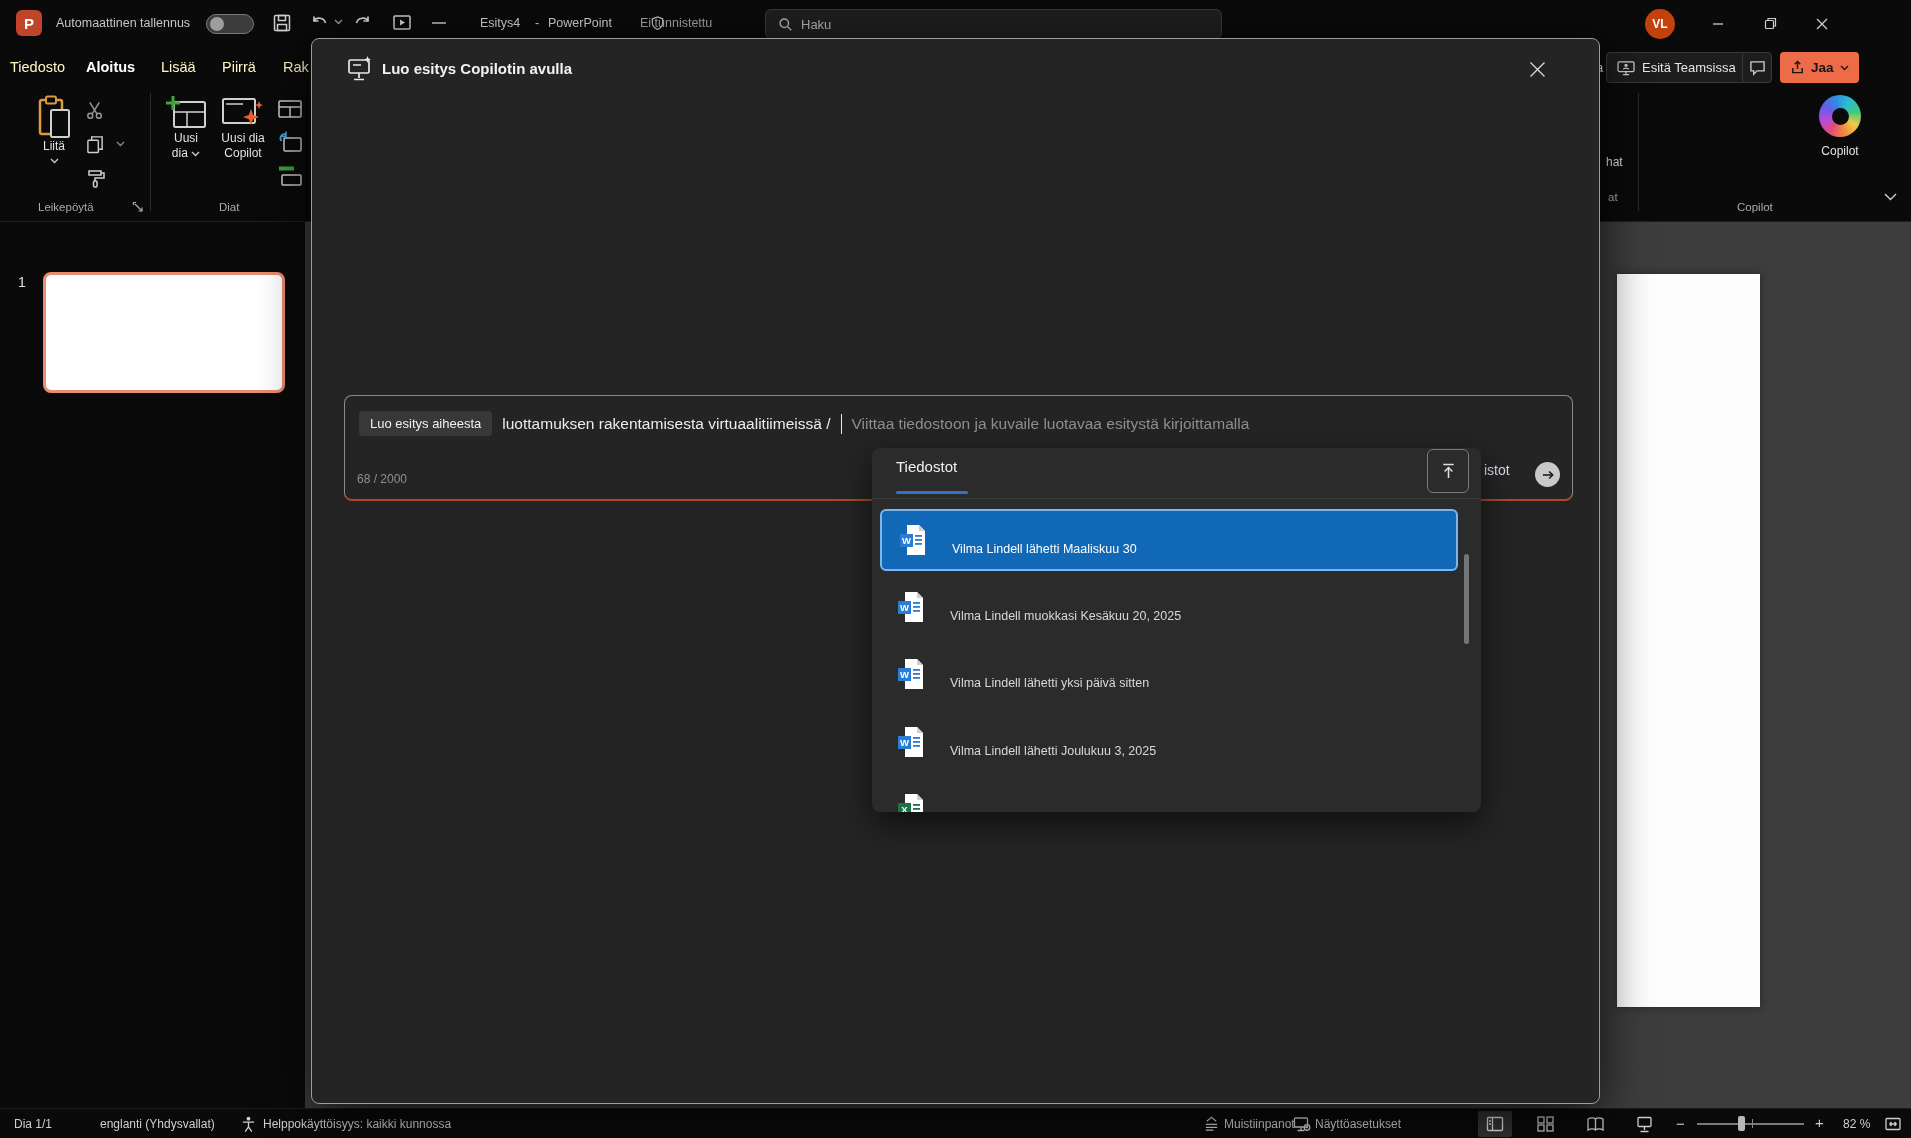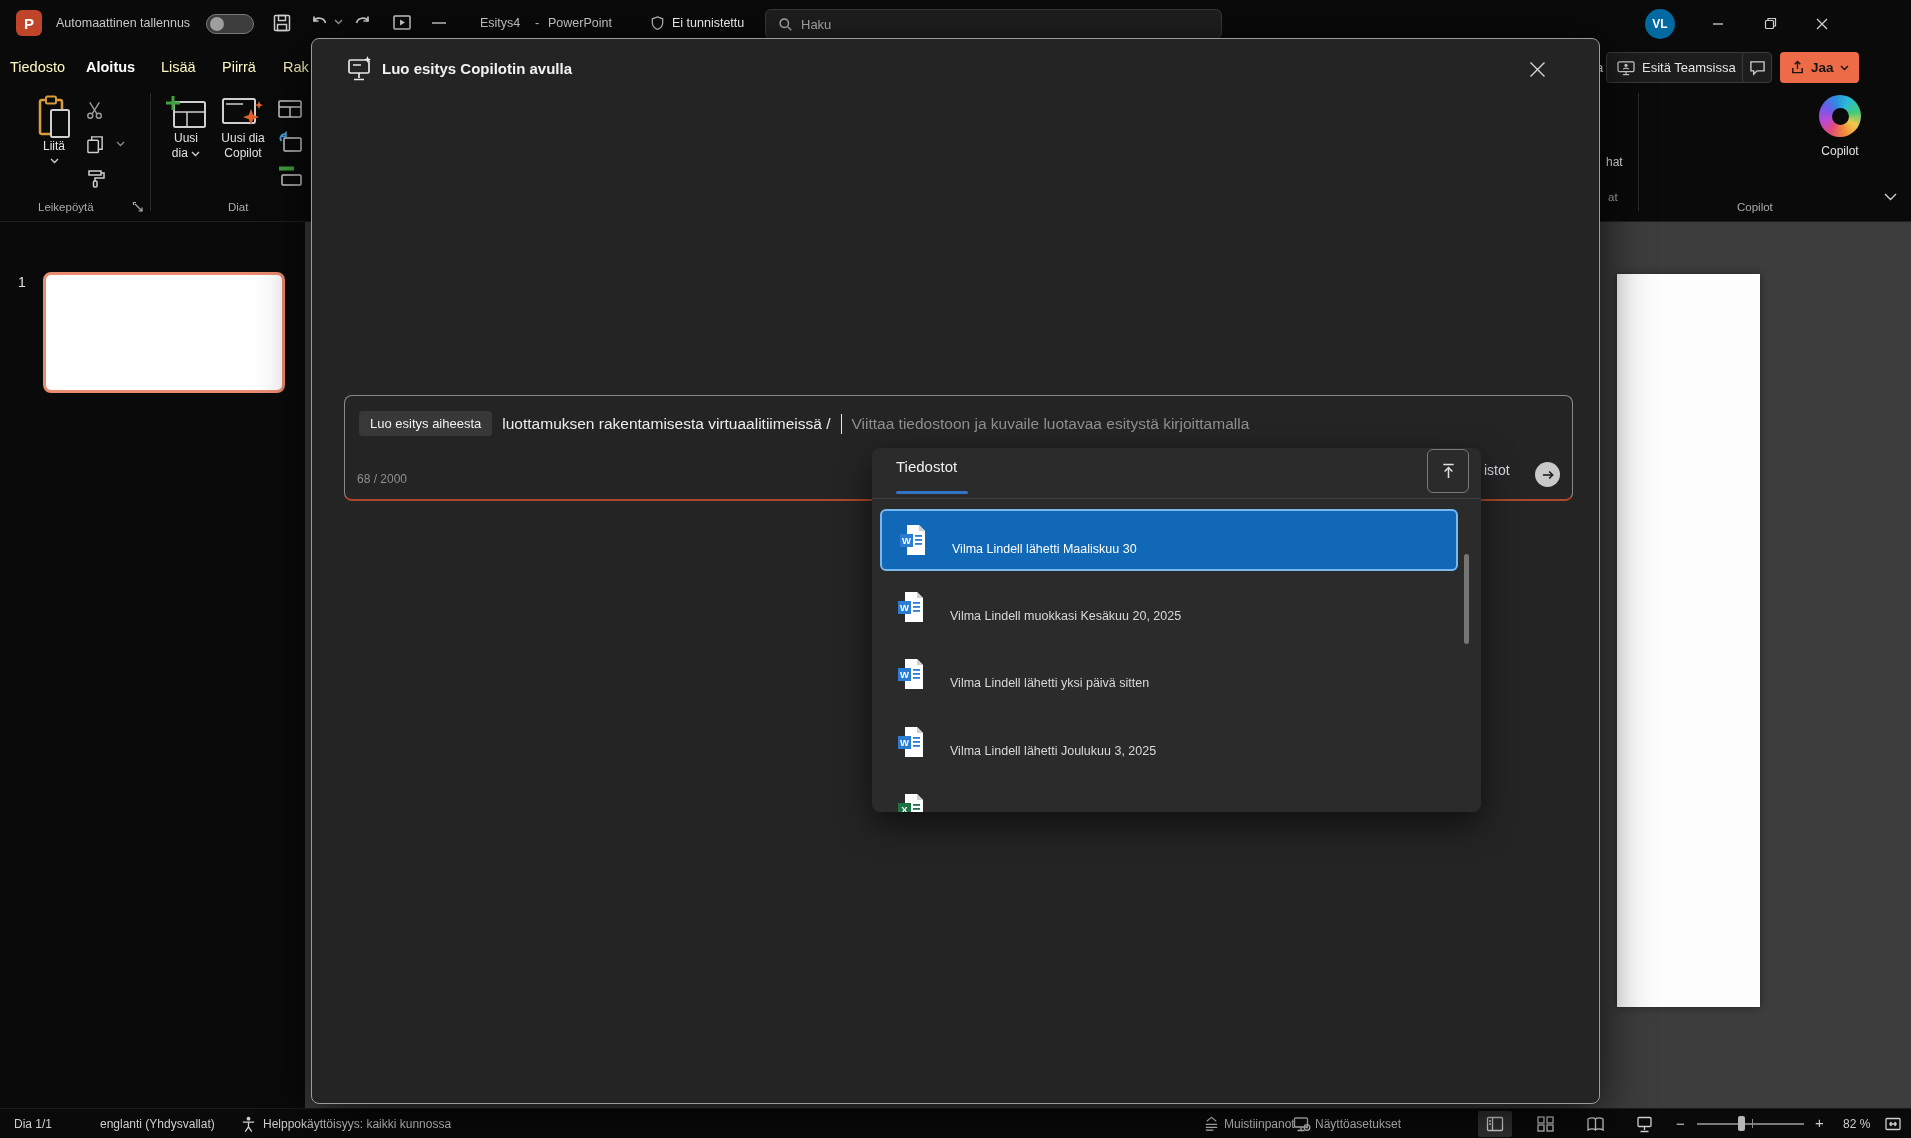--- a/index.html
+++ b/index.html
@@ -13,21 +13,21 @@
   
   .titlebar { position:absolute; left:0; top:0; width:1911px; height:47px; background:#0a0a0a; }
   .pptlogo { position:absolute; left:16px; top:10px; width:26px; height:26px; background:#C0442A; border-radius:6px; color:#fff; font-weight:bold; font-size:15px; display:flex; align-items:center; justify-content:center; }
   .autosave-label { position:absolute; left:56px; top:16px; font-size:12.5px; color:#c6c6c6; }
   .toggle { position:absolute; left:206px; top:14px; width:48px; height:20px; background:#3c3c3c; border:1px solid #7a7a7a; border-radius:10px; }
   .toggle .knob { position:absolute; left:3px; top:2px; width:14px; height:14px; border-radius:50%; background:#9e9e9e; }
   .qat { position:absolute; top:13px; color:#cfcfcf; }
   .tb-title { position:absolute; top:16px; font-size:12.5px; color:#cfcfcf; }
   .searchbox { position:absolute; left:765px; top:9px; width:457px; height:30px; background:#1f1f1f; border:1px solid #3a3a3a; border-radius:6px; display:flex; align-items:center; padding-left:12px; gap:8px; }
   .searchbox span { font-size:13px; color:#b3b3b3; }
-  .avatar { position:absolute; left:1645px; top:9px; width:30px; height:30px; border-radius:50%; background:#0369a1; color:#fff; font-size:12px; font-weight:bold; display:flex; align-items:center; justify-content:center; }
+  .avatar { position:absolute; left:1645px; top:9px; width:30px; height:30px; border-radius:50%; background:#c2410c; color:#fff; font-size:12px; font-weight:bold; display:flex; align-items:center; justify-content:center; }
   .wincontrol { position:absolute; top:0; width:46px; height:47px; display:flex; align-items:center; justify-content:center; color:#cfcfcf; }
 
   
   .tabsrow { position:absolute; left:0; top:47px; width:1911px; height:40px; background:#0a0a0a; }
   .rtab { position:absolute; top:12px; font-size:14.5px; color:#fef9c3; cursor:default; }
   .rtab.active { color:#fff; font-weight:bold; }
   .frag { color:#d9d9d9; font-size:13px; }
   .teamsbtn { position:absolute; left:1606px; top:5px; height:31px; background:#1d1d1d; border:1px solid #3a3a3a; border-radius:4px; display:flex; align-items:center; gap:7px; padding:0 10px; color:#e6e6e6; font-size:13px; }
   .commentbtn { position:absolute; left:1742px; top:5px; width:30px; height:31px; background:#1d1d1d; border:1px solid #3a3a3a; border-radius:4px; display:flex; align-items:center; justify-content:center; }
   .jaabtn { position:absolute; left:1780px; top:5px; height:31px; background:#ED6C47; border-radius:4px; display:flex; align-items:center; gap:6px; padding:0 10px; color:#141414; font-size:13.5px; font-weight:bold; }
@@ -130,21 +130,21 @@
     <div class="qat" style="left:432px; top:22px; width:14px; height:2px; background:#9a9a9a;"></div>
 
     <span class="tb-title nw" style="left:480px;">Esitys4</span>
     <span class="tb-title nw" style="left:535px;">-</span>
     <span class="tb-title nw" style="left:548px;">PowerPoint</span>
     <div class="qat" style="left:650px; top:15px;">
       <svg width="15" height="16" viewBox="0 0 16 16" fill="none" stroke="#b5b5b5" stroke-width="1.4">
           <path d="M8 1.5 L13.5 3.5 V8 C13.5 11.5 11 13.5 8 14.8 C5 13.5 2.5 11.5 2.5 8 V3.5 Z"></path>
         </svg>
     </div>
-    <span class="tb-title nw" style="left:672px; color:#ffffff;">Ei tunnistettu</span>
+    <span class="tb-title nw" style="left:640px; color:#a3a3a3;">Ei tunnistettu</span>
 
     <div class="searchbox">
       <span style="display:flex;">
         <svg width="15" height="15" viewBox="0 0 16 16" fill="none" stroke="#b3b3b3" stroke-width="1.5">
             <circle cx="6.7" cy="6.7" r="4.5"></circle>
             <path d="M10.3 10.3 L14.2 14.2"></path>
           </svg>
       </span>
       <span>Haku</span>
     </div>
@@ -306,21 +306,21 @@
           <path d="M8 0.5 V5.5 H3.5" stroke="#4AA3E0" stroke-width="1.6" fill="none"></path>
           <rect x="6" y="7" width="17" height="13" rx="1" stroke="#cfcfcf" stroke-width="1.5"></rect>
         </svg>
     </div>
     <div class="abs" style="left:278px; top:78px;">
       <svg width="24" height="22" viewBox="0 0 24 22" fill="none">
           <rect x="1" y="1.5" width="15" height="4" fill="#3FA33F"></rect>
           <rect x="4" y="10" width="19" height="10" rx="1" stroke="#cfcfcf" stroke-width="1.5"></rect>
         </svg>
     </div>
-    <span class="riblabel" style="left:228px; top:114px;">Diat</span>
+    <span class="riblabel" style="left:219px; top:114px;">Diat</span>
 
     <span class="riblabel" style="left:1606px; top:68px; font-size:12px; color:#e2e2e2;">hat</span>
     <div class="vsep" style="left:1638px;"></div>
     <div class="abs" style="left:1808px; top:8px; width:64px; text-align:center;">
       <div style="display:flex; justify-content:center;">
         <div style="width:42px; height:42px; border-radius:50%; background:conic-gradient(from 210deg, #e34b78, #b84bd8, #6b5be8, #2e8de0, #2bbcd4, #3fca7a, #f2c94c, #ef8b3c, #e34b78); display:flex; align-items:center; justify-content:center;">
           <div style="width:17px; height:17px; border-radius:50%; background:#0a0a0a;"></div>
         </div>
       </div>
       <div class="ribbtn-label" style="margin-top:7px;">Copilot</div>

